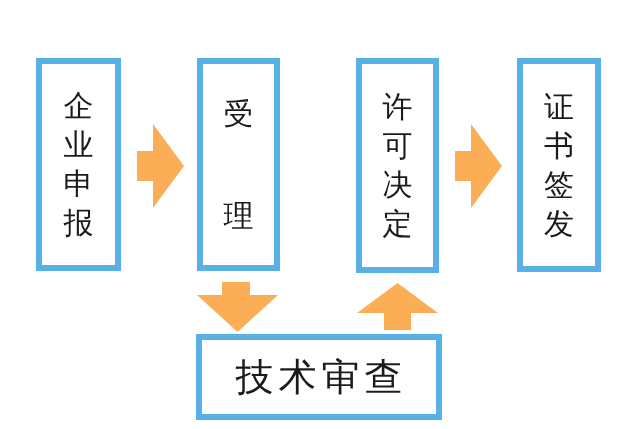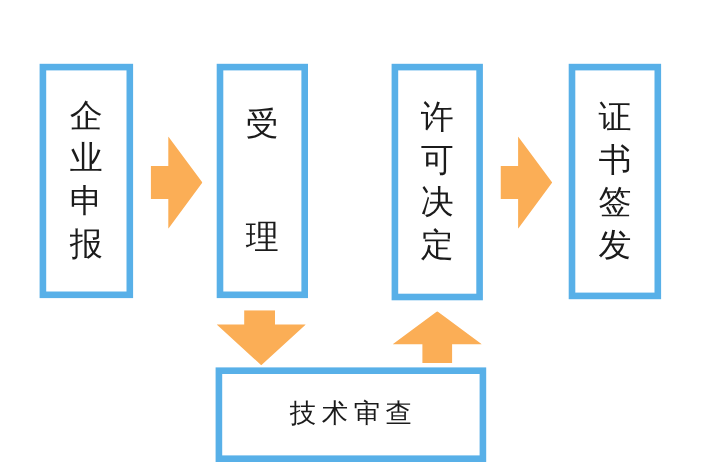--- a/index.html
+++ b/index.html
@@ -49,21 +49,21 @@
     font-size: 30px;
     text-align: center;
     color: var(--text);
   }
   .vgap {
     display: block;
     width: 34px;
     height: 54px;
   }
   .hlabel {
-    font-size: 24px;
+    font-size: 38px;
     line-height: 30px;
     letter-spacing: 5px;
     text-indent: 5px;
     color: var(--text);
     white-space: nowrap;
   }
   .arrow { position: absolute; display: block; }
   .arrow-r1   { left: 137px; top: 124px; }
   .arrow-r2   { left: 455px; top: 124px; }
   .arrow-down { left: 197px; top: 282px; }

